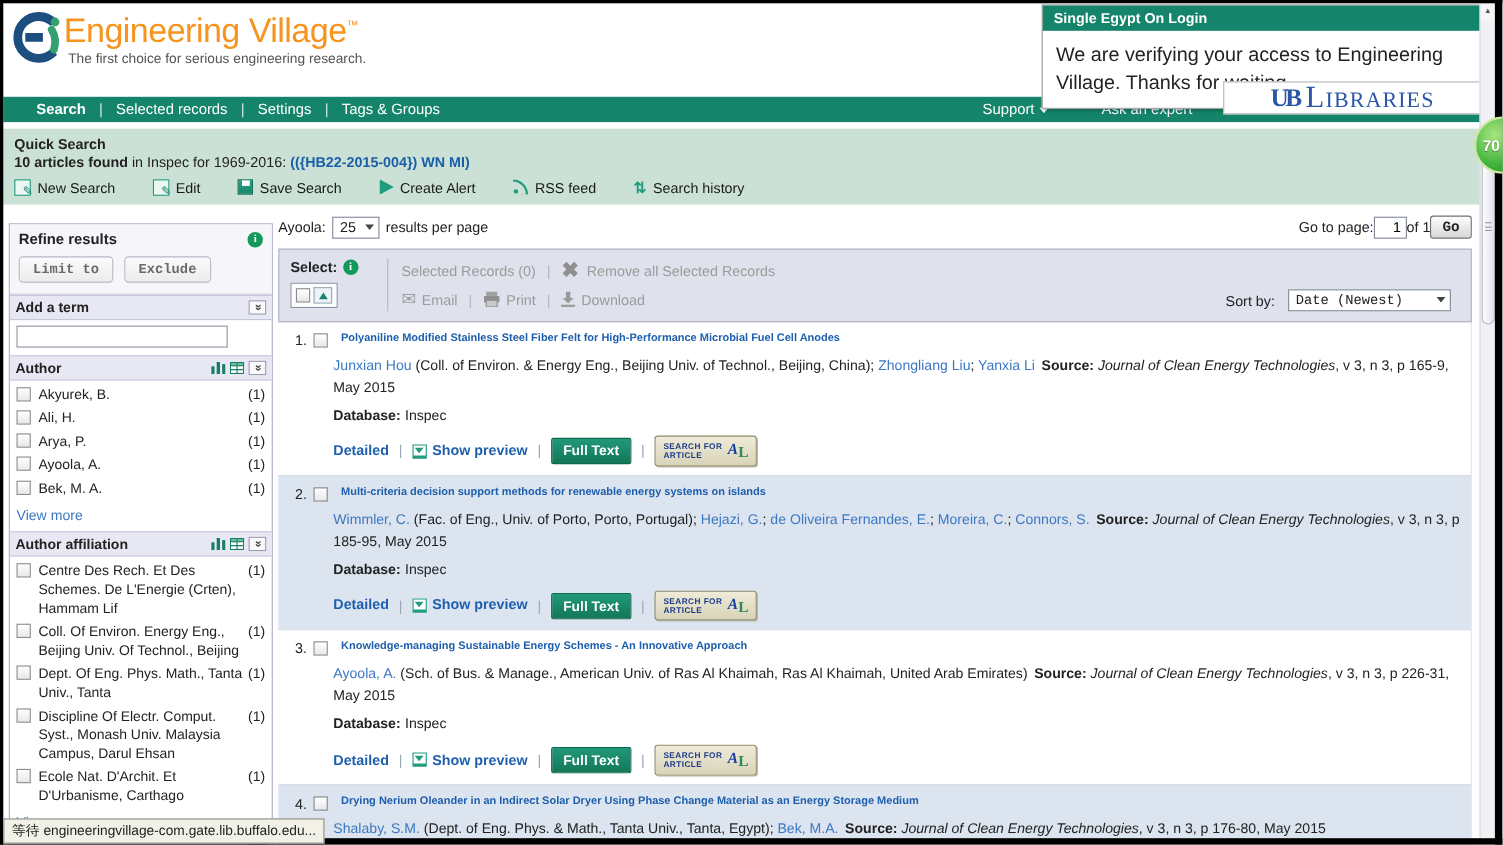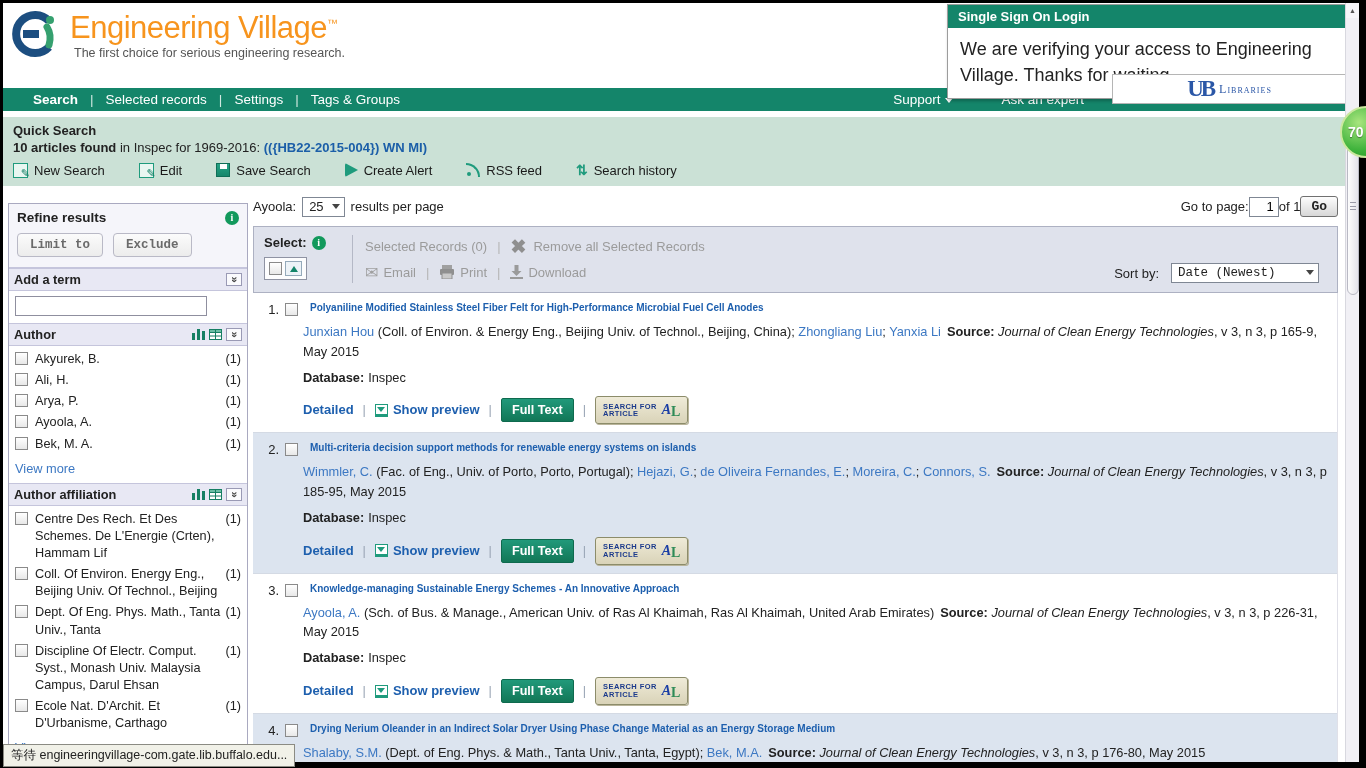--- a/index.html
+++ b/index.html
@@ -9,35 +9,35 @@
 
   
   .edge { position:absolute; background:#000; z-index:60; }
   .edge.top { left:0; top:0; width:1366px; height:3px; }
   .edge.left { left:0; top:0; width:3px; height:768px; }
   .edge.right { left:1359px; top:0; width:7px; height:768px; }
   .edge.bottom { left:0; top:762px; width:1366px; height:6px; }
 
   
   .logo-wrap { position:absolute; left:10px; top:10px; display:flex; align-items:flex-start; }
-  .logo-text { margin-left:12px; }
+  .logo-text { margin-left:0; }
   .logo-title { font-size:31px; color:#F7941D; letter-spacing:-0.5px; }
   .logo-title sup { font-size:11px; color:#F7941D; }
   .tagline { font-size:12.5px; color:#555; margin:0 0 0 4px; }
 
   .sso { position:absolute; left:947px; top:4px; width:400px; background:#fff;
          border:1px solid #9c9c9c; z-index:20; box-shadow:1px 2px 3px rgba(0,0,0,.25); }
   .sso-head { background:#14856A; color:#fff; font-weight:bold; font-size:13px; padding:4px 10px; }
   .sso-body { padding:8px 12px 10px; font-size:18px; line-height:1.45; color:#222; }
 
   .ub-box { position:absolute; left:1112px; top:74px; width:235px; height:30px; background:#fff;
             border:1px solid #b5b5b5; z-index:21; display:flex; align-items:center; justify-content:center;
             font-family:"Liberation Serif", serif; color:#2B57A7; }
   .ub-mark { font-weight:bold; font-size:23px; letter-spacing:-3px; margin-right:6px; }
-  .ub-name { font-variant:small-caps; font-size:12px; letter-spacing:1px; }
+  .ub-name { font-variant:small-caps; font-size:28px; letter-spacing:1px; }
 
   
   .nav { position:absolute; left:3px; top:88px; width:1343px; height:23px; background:#14856A;
          display:flex; align-items:center; color:#fff; font-size:13.5px; }
   .nav a { color:#fff; text-decoration:none; }
   .nav .sep { color:#cfe8e0; margin:0 12px; }
   .nav-left { display:flex; align-items:center; padding-left:30px; }
   .nav-right { margin-left:auto; display:flex; align-items:center; margin-right:262px; }
   .nav-right .item { margin-left:48px; }
   .caret { display:inline-block; margin-left:5px; width:0; height:0; border-left:4px solid transparent;
@@ -192,21 +192,21 @@
     <circle cx="40" cy="10" r="4" fill="#35A06F"></circle>
     <path d="M37 17 Q42 25 39 35" stroke="#35A06F" stroke-width="7" fill="none" stroke-linecap="round"></path>
   </svg>
   <div class="logo-text">
     <div class="logo-title"><span>Engineering Village</span><sup>™</sup></div>
     <div class="tagline">The first choice for serious engineering research.</div>
   </div>
 </div>
 
 <div class="sso">
-  <div class="sso-head">Single Sign On Login</div>
+  <div class="sso-head">Single Egypt On Login</div>
   <div class="sso-body">We are verifying your access to Engineering Village. Thanks for waiting.</div>
 </div>
 
 <div class="ub-box">
   <span class="ub-mark">UB</span>
   <span class="ub-name">Libraries</span>
 </div>
 
 <div class="nav">
   <div class="nav-left">

